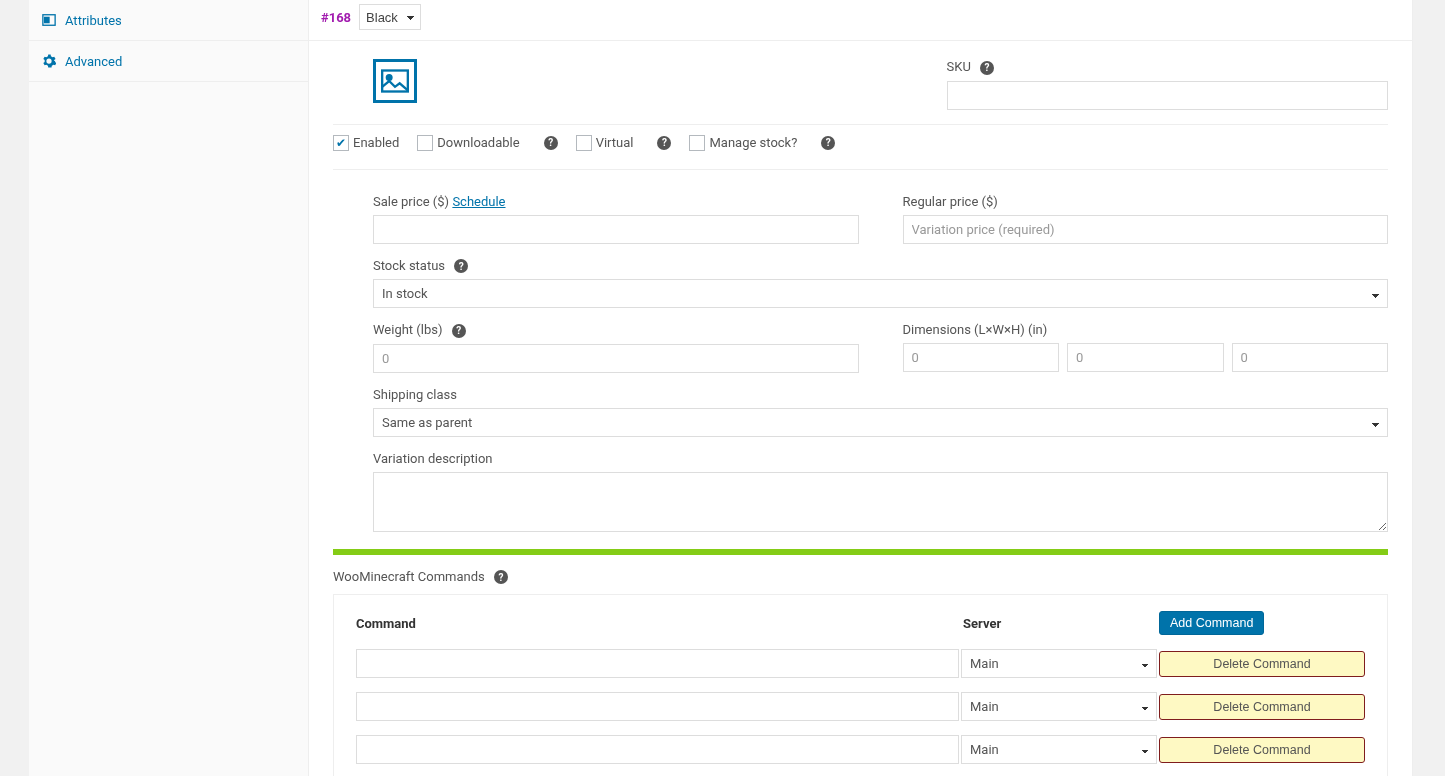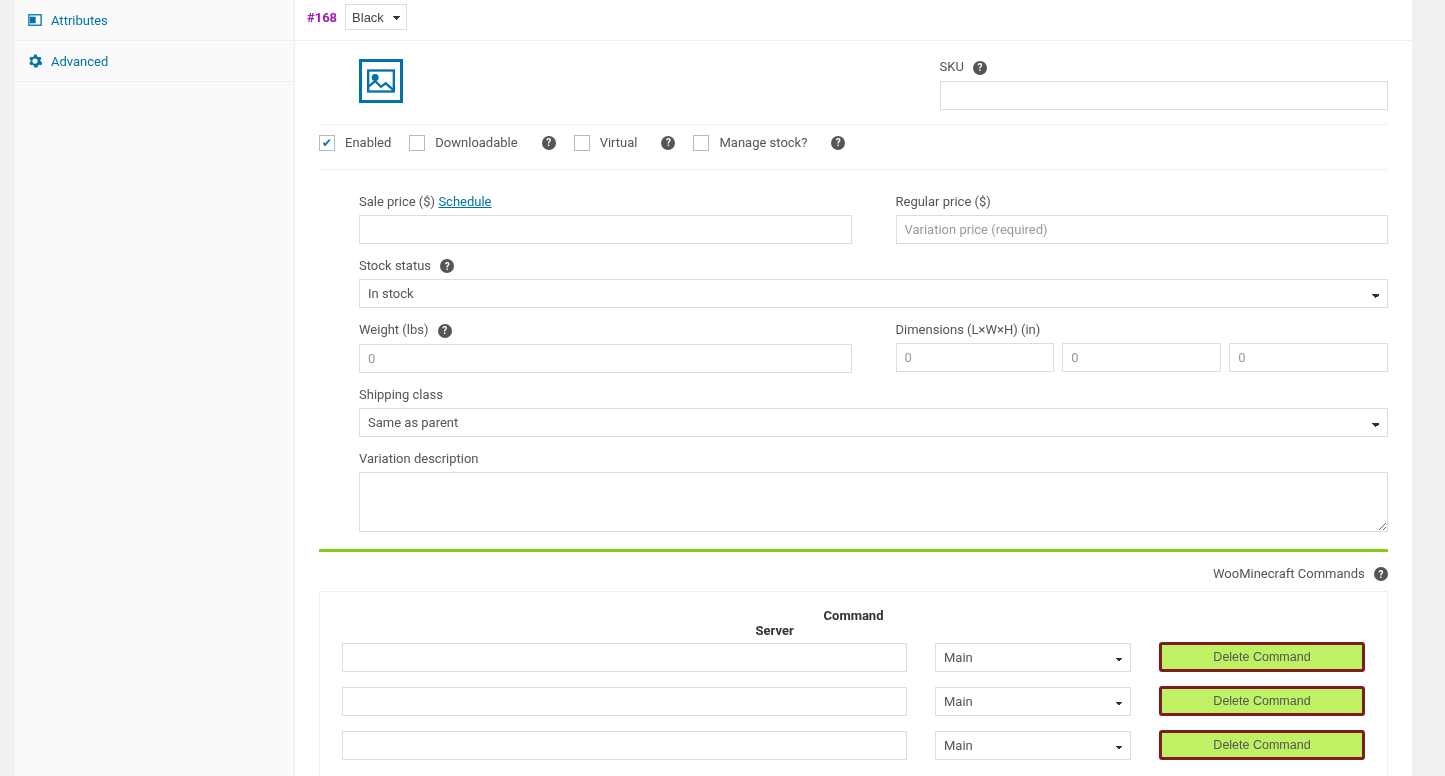--- a/index.html
+++ b/index.html
@@ -10,21 +10,21 @@
     background: #f1f1f1;
     width: 1445px;
     height: 776px;
     overflow: hidden;
   }
   .wrap {
     display: flex;
     width: 100%;
     height: 100%;
     background: #f1f1f1;
-    padding-left: 15px;
+    padding-left: 29px;
     padding-right: 16px;
   }
   .panel {
     display: flex;
     width: 100%;
     background: #fff;
   }
   .sidebar {
     width: 280px;
     background: #fafafa;
@@ -138,21 +138,21 @@
     align-items: center;
     gap: 18px;
     padding: 10px 0 18px 0;
     border-top: 1px solid #eee;
     border-bottom: 1px solid #eee;
     margin: 12px 0 24px 0;
   }
   .check {
     display: inline-flex;
     align-items: center;
-    gap: 10px;
+    gap: 4px;
     color: #555;
     font-size: 13px;
   }
   .cb {
     width: 16px; height: 16px;
     border: 1px solid #b4b9be;
     background: #fff;
     display:inline-flex;
     align-items:center;
     justify-content:center;
@@ -179,51 +179,50 @@
   }
   .help::before { content: "?"; }
   a.sched {
     color: #0073aa;
     text-decoration: underline;
     font-size: 13px;
     cursor:pointer;
   }
   .dim-inputs { display:flex; gap: 8px; }
   .dim-inputs input { flex:1; }
-  .section-divider { border-top: 3px solid #84cc16; padding-top: 14px; margin-top: 4px; justify-content: flex-end; }
+  .section-divider { border-top: 6px solid #84cc16; padding-top: 14px; margin-top: 4px; }
   .cmd-panel {
     padding: 16px 22px 22px 22px;
     border: 1px solid #eee;
     border-top: 1px solid #eee;
   }
   .cmd-header {
     display:flex;
     align-items:center;
-    margin-bottom: 4px;
-    flex-direction: column;
+    margin-bottom: 14px;
   }
   .cmd-header .colcmd { flex:1; font-weight:700; color:#333; font-size:13px; }
   .cmd-header .colsrv { width: 196px; font-weight:700; color:#333; font-size:13px; }
   .cmd-header .colact { width: 206px; text-align:left; }
-  .cmd-row { display:flex; align-items:center; gap: 28px; margin-bottom: 14px; justify-content: center; }
+  .cmd-row { display:flex; align-items:center; gap: 2px; margin-bottom: 14px; justify-content: center; }
   .cmd-row .ccmd { flex:1; }
   .cmd-row .csrv { width: 196px; }
   .cmd-row .cact { width: 206px; }
   .btn-primary {
     background: #0073aa;
     border: 1px solid #006799;
     color: #fff;
     font-size: 12.5px;
     padding: 4px 10px;
     border-radius: 3px;
     cursor: pointer;
   }
   .btn-secondary {
-    background: #bef264;
-    border: 3px solid #7f1d1d;
+    background: #fef9c3;
+    border: 1px solid #7f1d1d;
     color: #555;
     font-size: 12.5px;
     padding: 5px 0;
     border-radius: 3px;
     cursor: pointer;
     width: 100%;
   }
   .wm-label-row { display:flex; align-items:center; margin-bottom: 10px; }
   .right-gutter {
     width: 16px;
@@ -359,20 +358,23 @@
         </div>
 
         <div class="wm-label-row section-divider">
           <label class="fld" style="margin-bottom:0;"><span>WooMinecraft Commands</span> <span class="help"></span></label>
         </div>
 
         <div class="cmd-panel">
           <div class="cmd-header">
             <div class="colcmd">Command</div>
             <div class="colsrv">Server</div>
+            <div class="colact">
+              <button class="btn-primary">Add Command</button>
+            </div>
           </div>
           <div class="cmd-row">
             <div class="ccmd"><input type="text" value="" style=""></div>
             <div class="csrv"><select class="full"><option>Main</option></select></div>
             <div class="cact"><button class="btn-secondary">Delete Command</button></div>
           </div>
           <div class="cmd-row">
             <div class="ccmd"><input type="text" value="" style=""></div>
             <div class="csrv"><select class="full"><option>Main</option></select></div>
             <div class="cact"><button class="btn-secondary">Delete Command</button></div>

